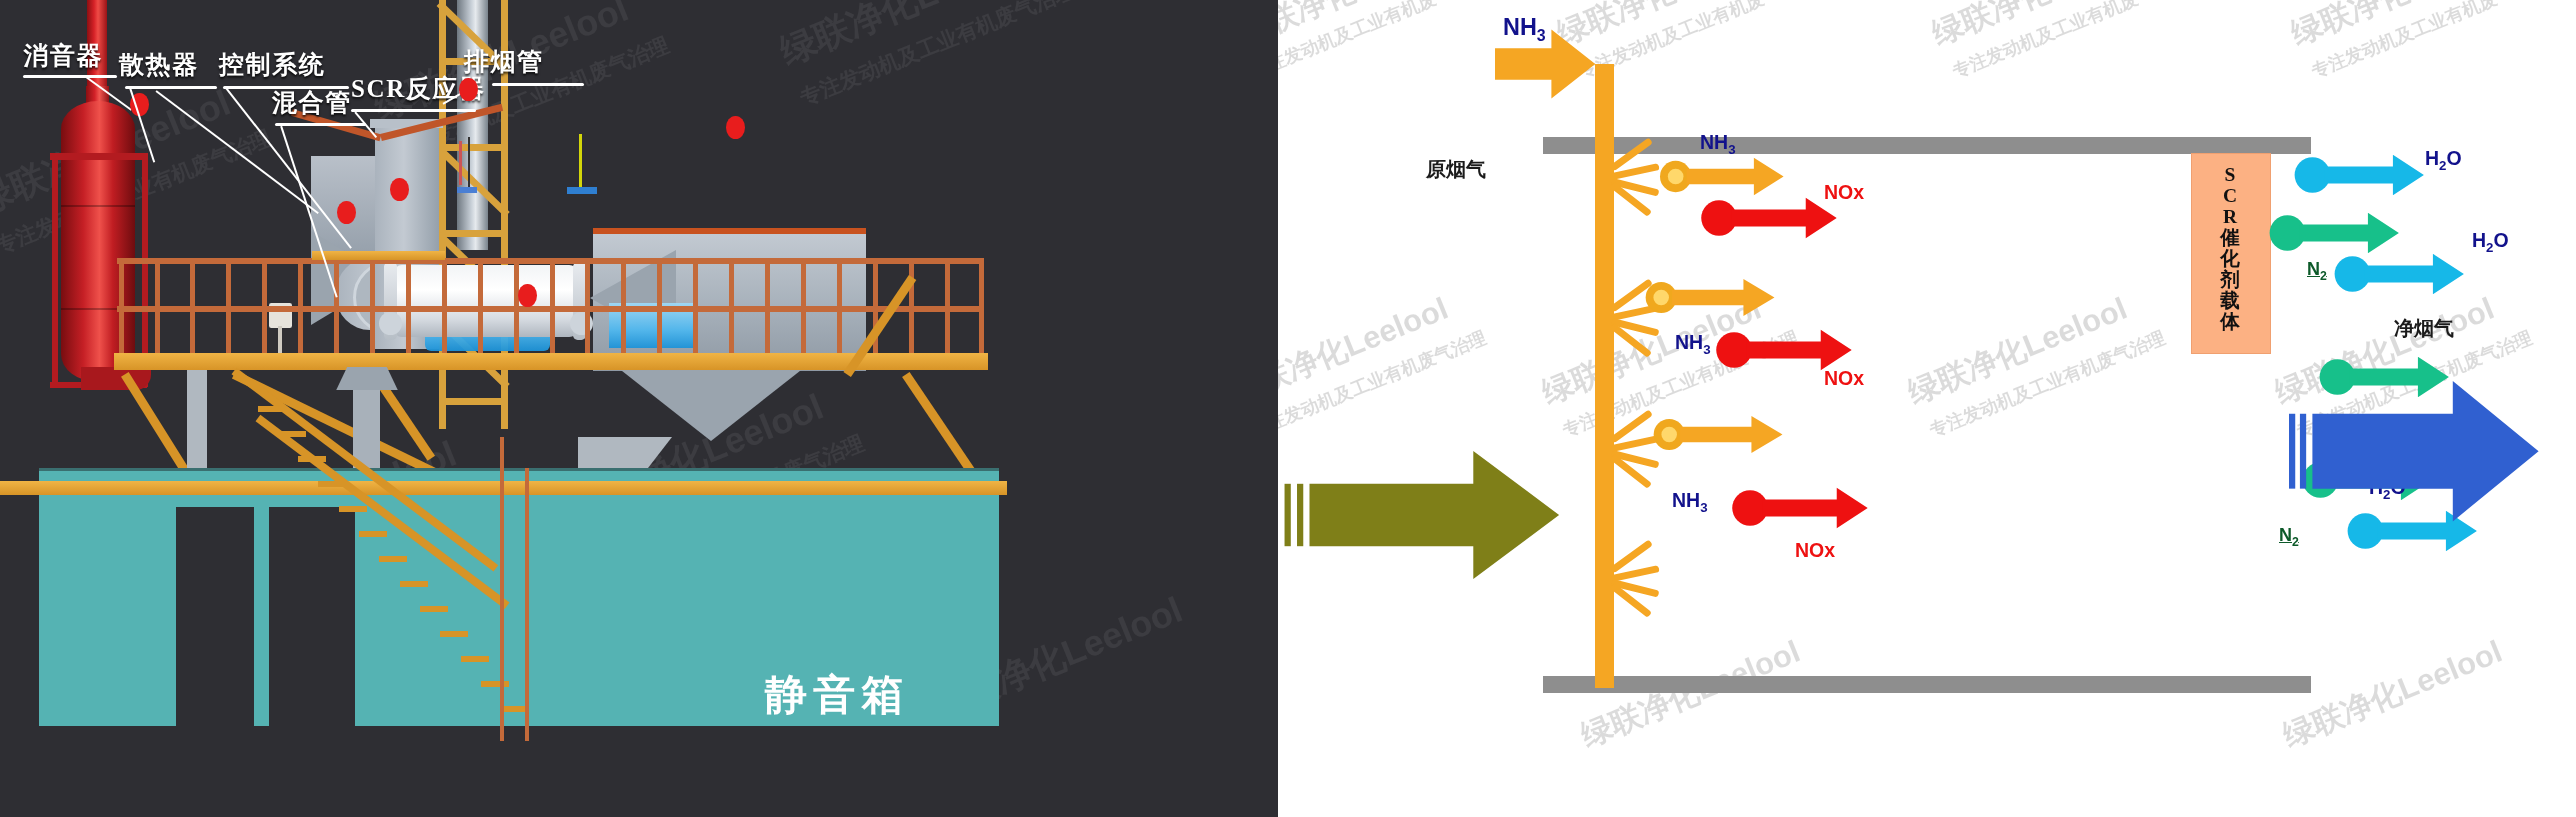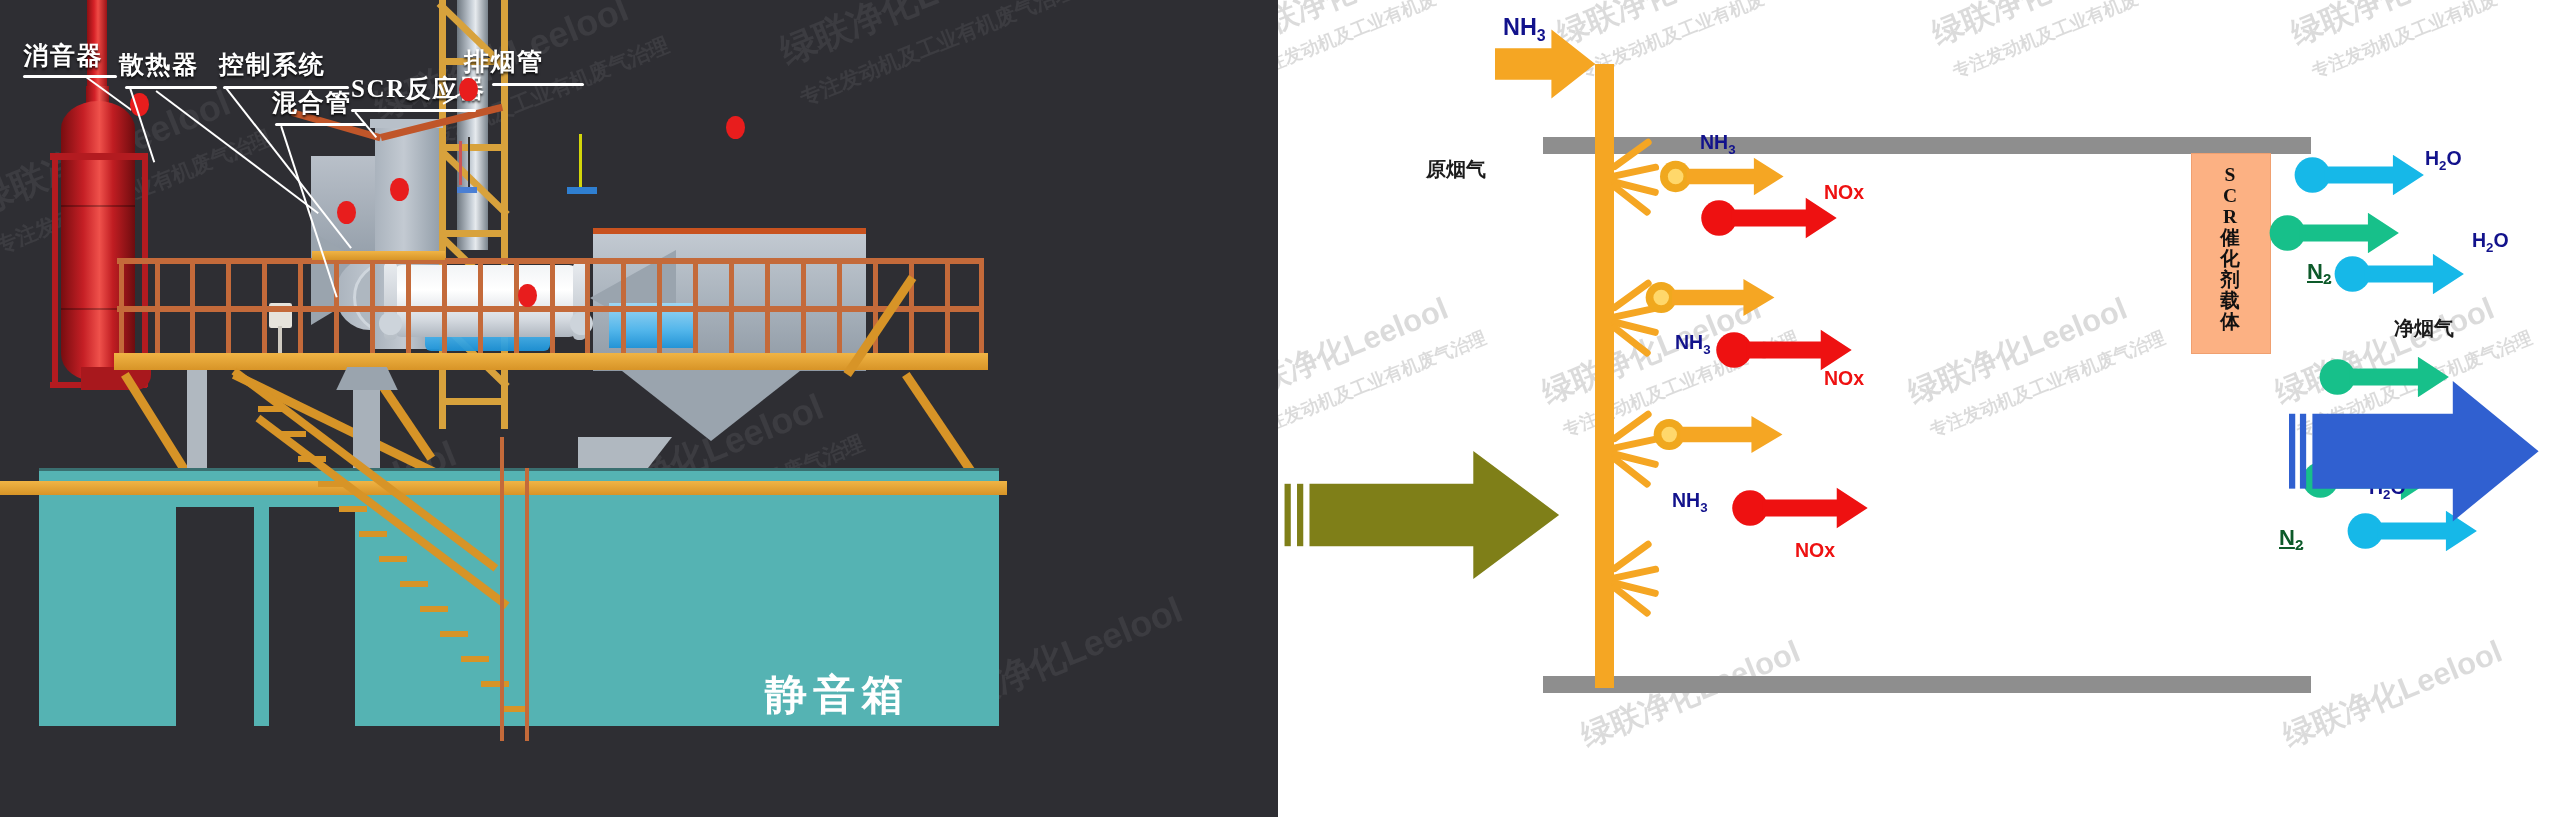--- a/index.html
+++ b/index.html
@@ -83,21 +83,21 @@
   .catalyst{position:absolute;left:913px;top:153px;width:78px;height:199px;}
   .catalyst-box{position:absolute;left:0;top:0;width:100%;height:100%;background:#fcb183;border:1.6px solid #f0a070;}
   .catalyst-text{position:absolute;left:0;top:11px;width:100%;color:#111;font-size:19.5px;font-weight:bold;
      text-align:center;line-height:1.08;font-family:"Liberation Serif","DejaVu Serif",serif;}
   .inj-trunk{position:absolute;background:#f5a623;}
   .spray{position:absolute;height:7px;background:#f5a623;transform-origin:left center;border-radius:3.1px;}
   .mol-label{position:absolute;font-weight:bold;white-space:nowrap;font-family:"Liberation Sans",sans-serif;}
   .mol-nh3{color:#12128c;font-size:19.5px;}
   .mol-nox{color:#ee1111;font-size:19.5px;}
   .mol-h2o{color:#12128c;font-size:19.5px;}
-  .mol-n2{color:#0d5a2a;font-size:22px;text-decoration:underline;}
+  .mol-n2{color:#0d5a2a;font-size:18px;text-decoration:underline;}
   .gas-label{position:absolute;color:#1b1b1b;font-size:20px;font-weight:bold;white-space:nowrap;
      font-family:"Liberation Serif","DejaVu Serif",serif;}
   .sub{font-size:.68em;vertical-align:sub;}
   svg{overflow:visible;}
 </style>
 </head>
 <body>
 
 <div id="stage">
 

